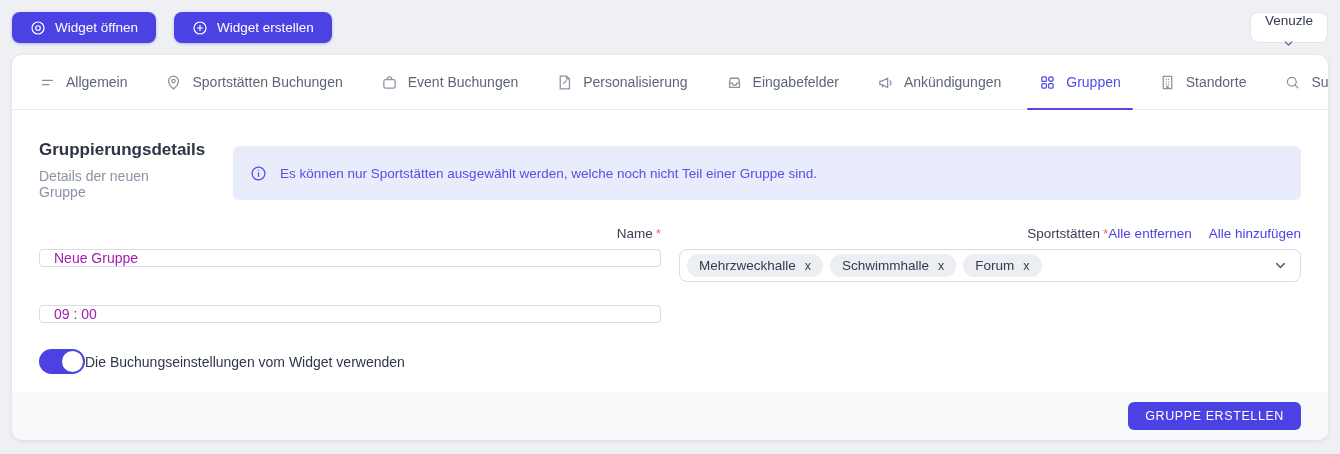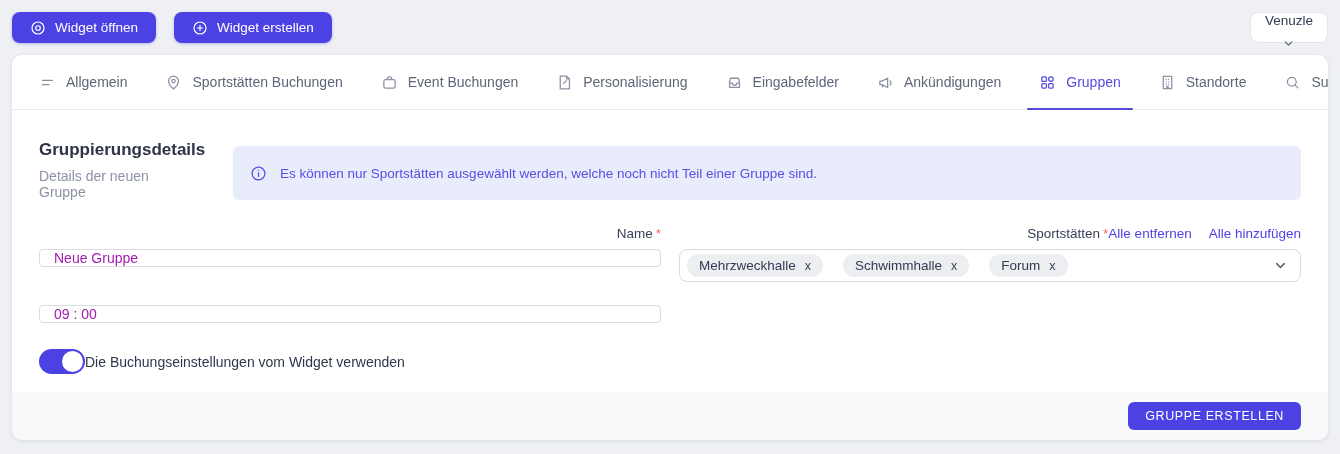--- a/index.html
+++ b/index.html
@@ -144,21 +144,21 @@
     outline: none;
   }
   .select-box {
     width: 100%;
     height: 33px;
     border: 1px solid #d9dbe1;
     border-radius: 8px;
     padding: 0 12px 0 7px;
     display: flex;
     align-items: center;
-    gap: 20px;
+    gap: 7px;
     background: #fff;
     cursor: pointer;
   }
   .chip {
     display: inline-flex;
     align-items: center;
     gap: 9px;
     background: #edeef2;
     border-radius: 999px;
     padding: 4px 12px;

